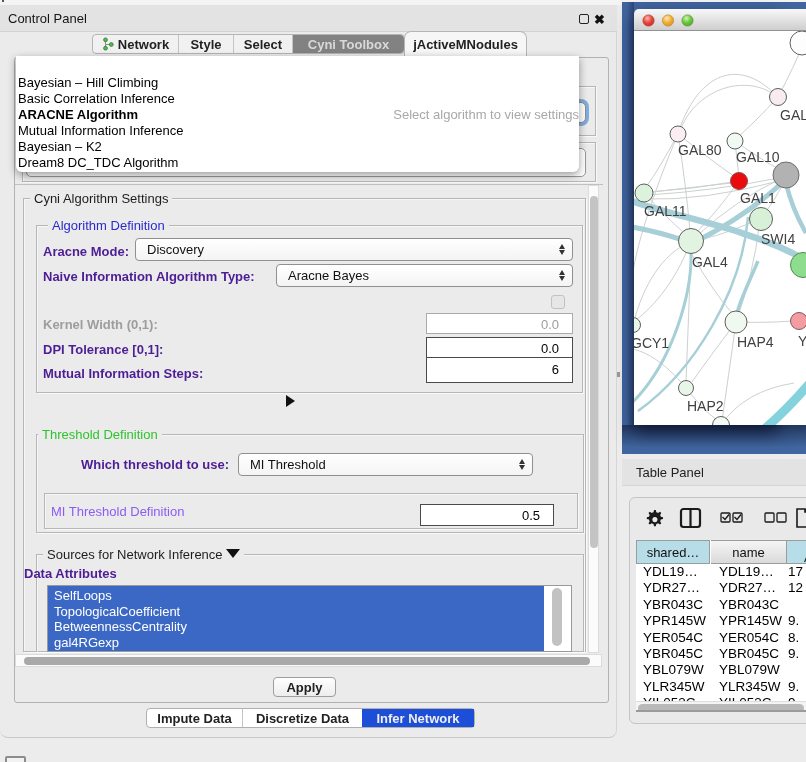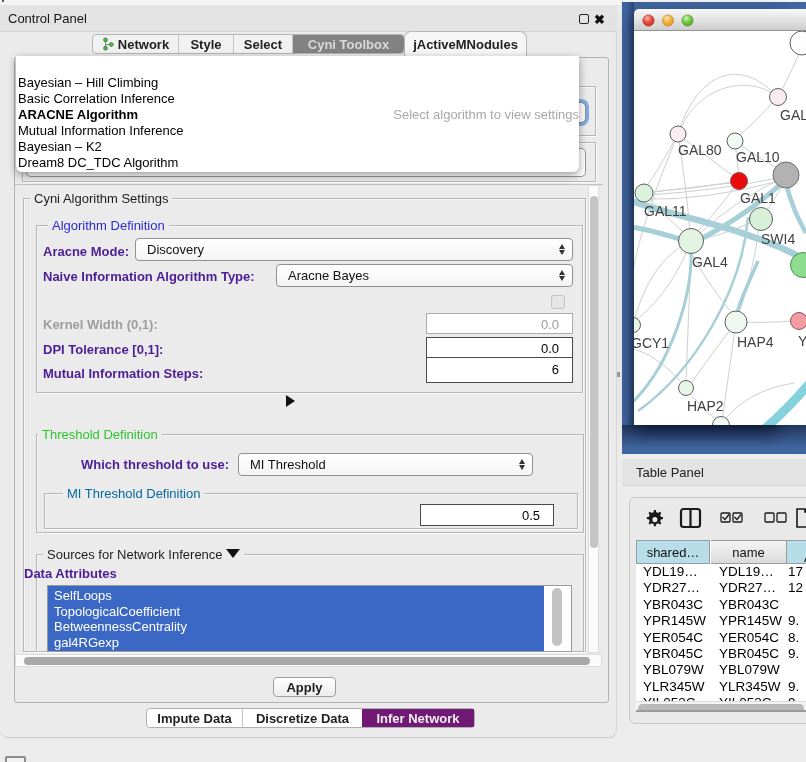--- a/index.html
+++ b/index.html
@@ -86,21 +86,21 @@
   <div class="group" style="left:36px; top:429px; width:548px; height:99px;">
     <div class="gtitle" style="color:#2fc32f; left:1px;">Threshold Definition</div>
   </div>
   <div class="lbl abs" style="left:81px; top:452px;">Which threshold to use:</div>
   <div class="combo" style="left:238px; top:448px; width:295px; height:23px;">
     <span class="ct">MI Threshold</span>
       <span class="arr up"></span>
       <span class="arr dn"></span>
   </div>
   <div class="group" style="left:44px; top:488px; width:534px; height:36px;">
-    <div class="gtitle" style="color:#0369a1; left:18px;">MI Threshold Definition</div>
+    <div class="gtitle" style="color:#8b5cf6; left:2px;margin-top:18px;">MI Threshold Definition</div>
   </div>
   <div class="tfield" style="left:420px; top:499px; width:134px; height:22px; border:1px solid #4a4a4a; color:#000; padding:3px 13px 0 0;">0.5</div>
 
   <div class="group" style="left:36px; top:549px; width:548px; height:98px; border-bottom:none;">
     <div class="gtitle" style="color:#1d1d1d;">Sources for Network Inference <span style="display:inline-block; width:0; height:0; border-left:7px solid transparent; border-right:7px solid transparent; border-top:9px solid #111; vertical-align:1px;"></span></div>
   </div>
   <div class="lbl abs" style="left:24px; top:561px;">Data Attributes</div>
   <div class="abs" style="left:47px; top:580px; width:525px; height:67px; background:#fff; border:1px solid #999; overflow:hidden;">
     <div class="abs" style="left:0; top:0; width:496px; height:70px; background:#3c68c5;"></div>
     <div class="abs" style="left:6px; top:2px; font-size:13px; color:#fff; line-height:15.5px;">SelfLoops<br>TopologicalCoefficient<br>BetweennessCentrality<br>gal4RGexp</div>
@@ -113,21 +113,21 @@
   </div>
   <div class="abs" style="left:15px; top:649px; width:587px; height:13px; background:#fbfbfb; border:1px solid #dcdcdc;">
     <div class="abs" style="left:8px; top:1.5px; width:566px; height:8px; background:#a9a9a9; border-radius:4px;"></div>
   </div>
 
   <div class="abs" style="left:273px; top:672px; width:63px; height:20px; background:linear-gradient(#ffffff,#ededed); border:1px solid #9e9e9e; border-radius:4px; text-align:center; font-size:13px; font-weight:bold; color:#222; padding-top:2px;">Apply</div>
 
   <div class="abs" id="bottabs" style="left:146px; top:703px; width:329px; height:20px; background:#fff; border:1px solid #b0b0b0; border-radius:4px; display:flex; font-size:13px; font-weight:bold; color:#222;">
     <div style="width:96px; border-right:1px solid #c4c4c4; display:flex; align-items:center; justify-content:center;">Impute Data</div>
     <div style="width:119px; display:flex; align-items:center; justify-content:center;">Discretize Data</div>
-    <div style="flex:1; background:#701a75; color:#efefef; display:flex; align-items:center; justify-content:center;">Infer Network</div>
+    <div style="flex:1; background:#1d4ed8; color:#efefef; display:flex; align-items:center; justify-content:center;">Infer Network</div>
   </div>
 </div>
 
 <div class="abs" style="left:617px; top:372px; width:3px; height:5px; background:#9a9a9a;"></div>
 
 <div class="abs" style="left:5px; top:756px; width:21px; height:12px; background:#f2f2f2; border:2px solid #8c8c8c; border-radius:2px;"></div>
 
 <div class="abs" style="left:622px; top:2px; width:184px; height:452px; background:#40659f;"></div>
 <div class="abs" style="left:622px; top:425px; width:184px; height:22px; background:linear-gradient(rgba(10,18,40,0.55),rgba(10,18,40,0));"></div>
 <div class="abs" style="left:622px; top:2px; width:12px; height:423px; background:linear-gradient(90deg,rgba(64,101,159,0) 40%,rgba(10,18,40,0.35));"></div>

